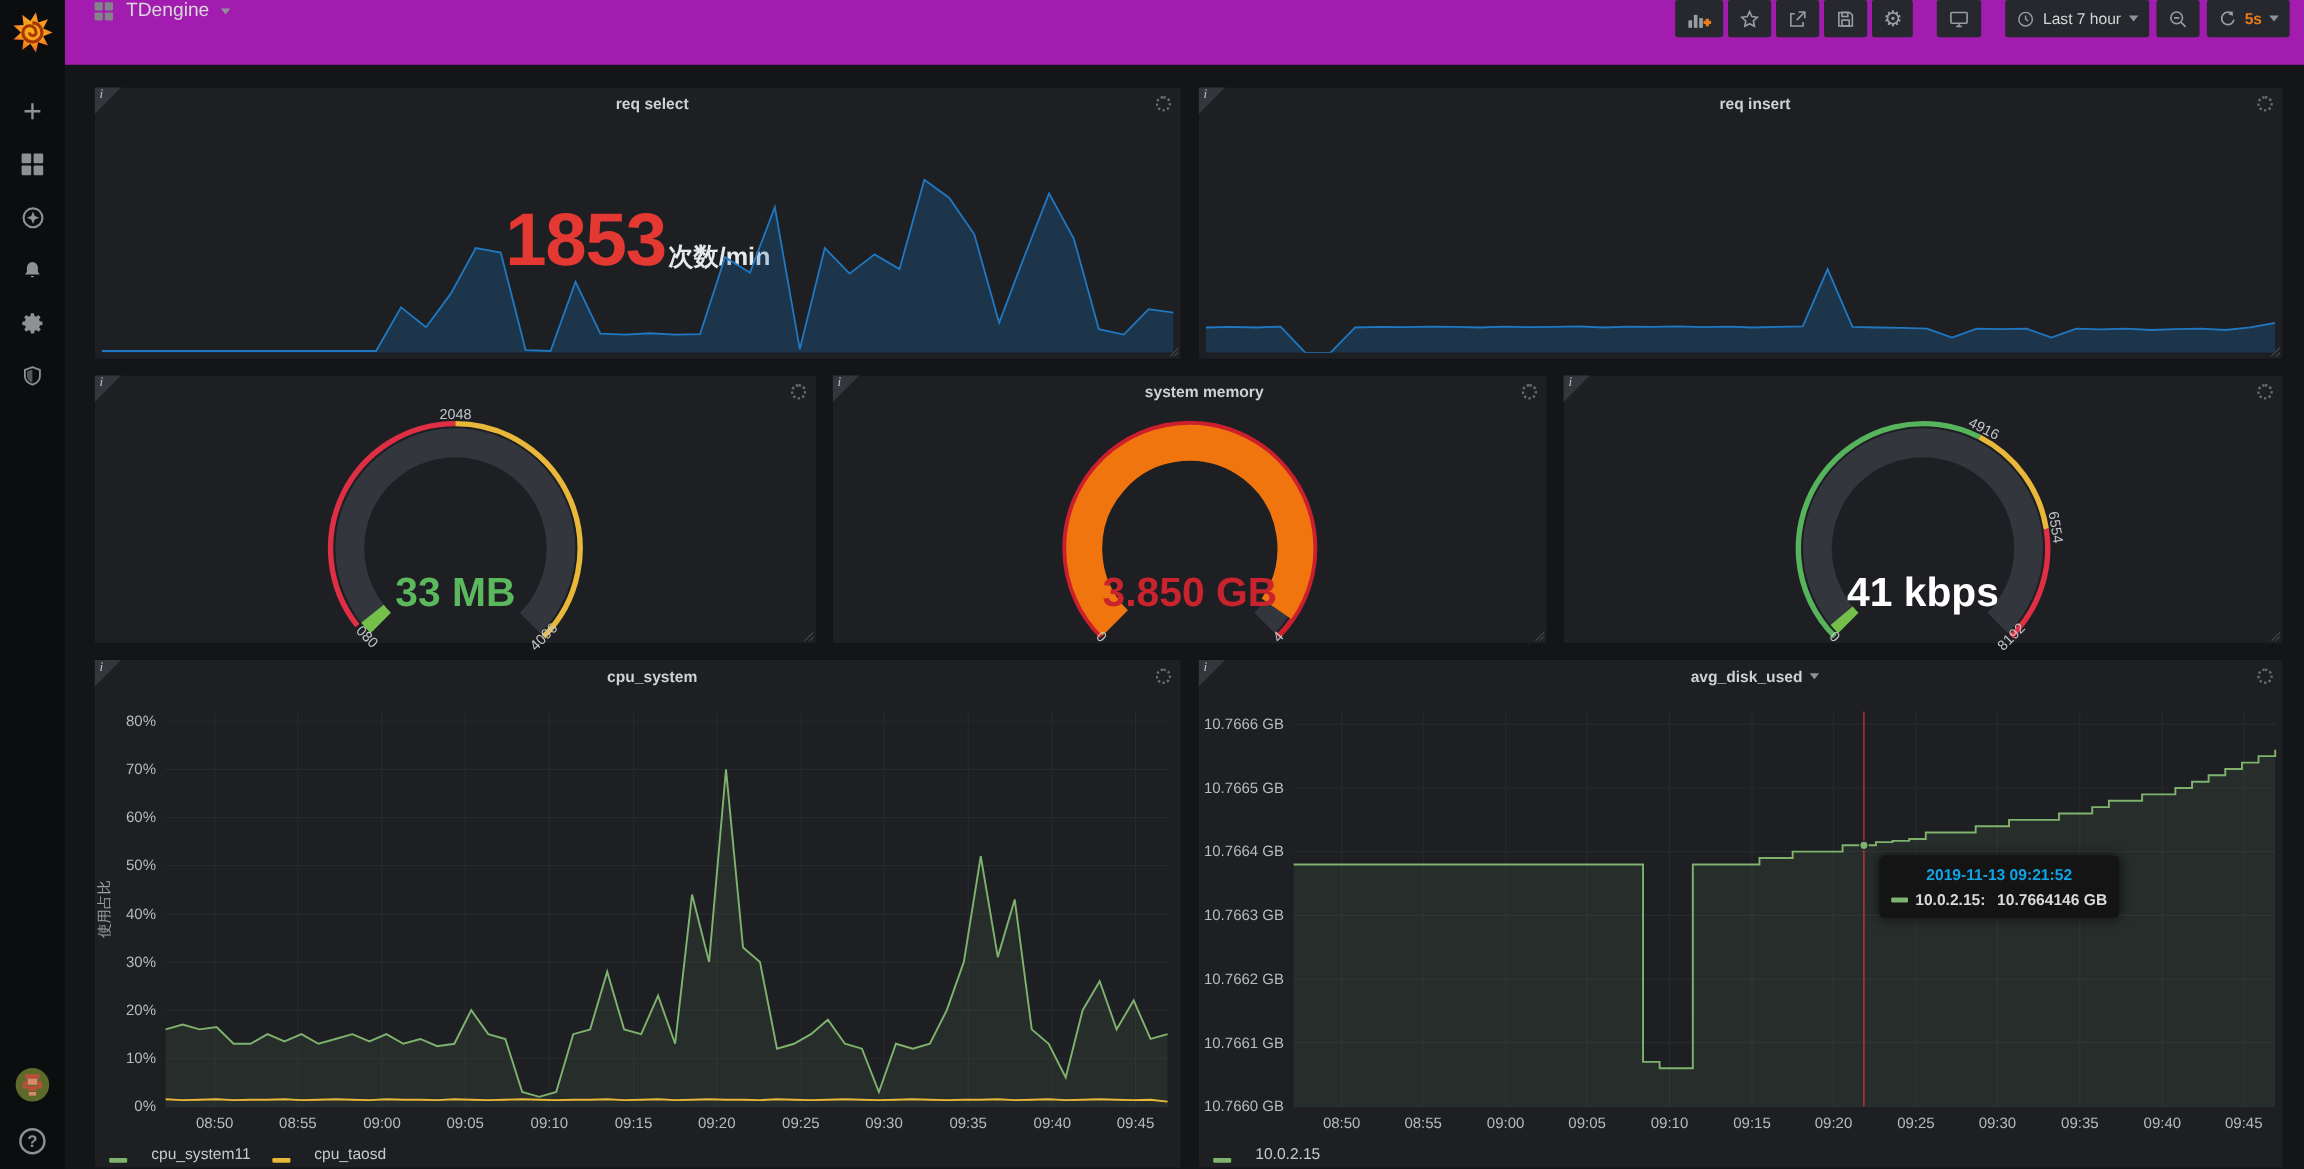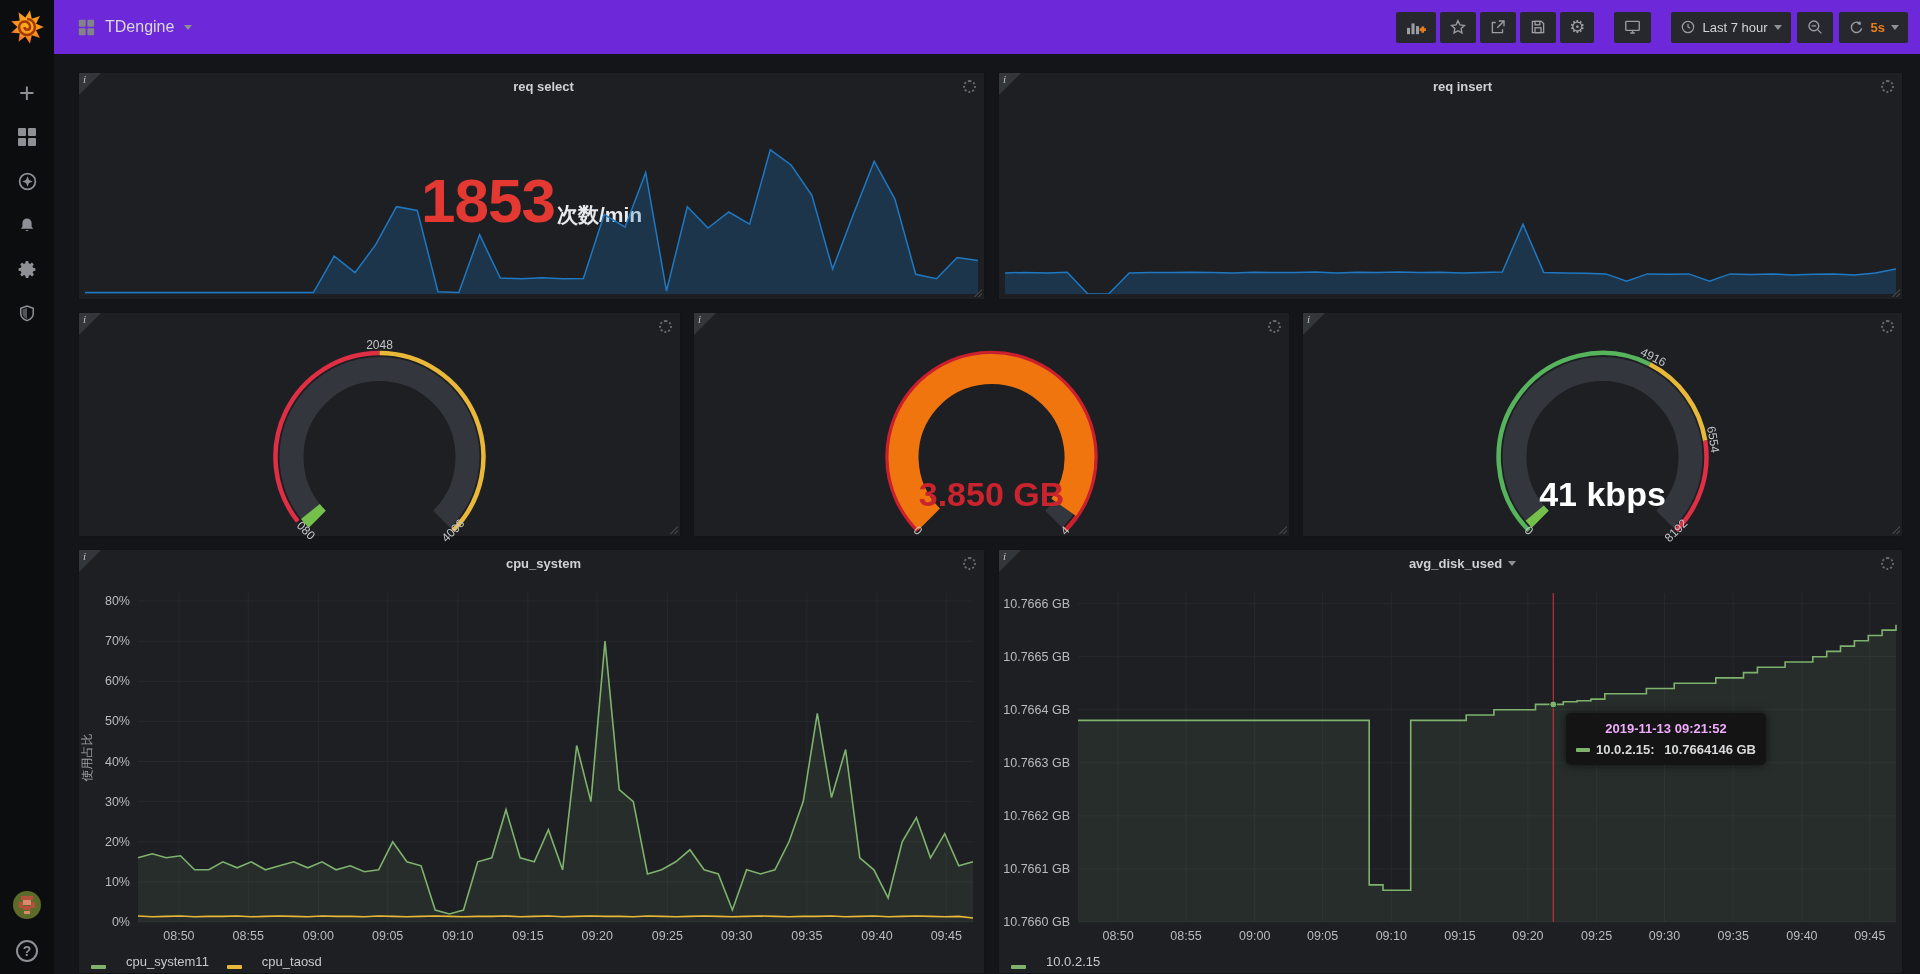--- a/index.html
+++ b/index.html
@@ -9,22 +9,22 @@
   
   .sidebar { position:absolute; left:0; top:0; width:54px; height:974px; background:#0c0d0f; z-index:30; }
   .logo { width:54px; height:54px; display:flex; align-items:center; justify-content:center; cursor:pointer; }
   .side-icons { position:absolute; top:78px; left:0; width:54px; display:flex; flex-direction:column; align-items:center; gap:14px; }
   .side-btn { width:40px; height:30px; display:flex; align-items:center; justify-content:center; color:#8d9095; cursor:pointer; }
   .side-btn svg { display:block; }
   .side-bottom { position:absolute; bottom:12px; left:0; width:54px; display:flex; flex-direction:column; align-items:center; gap:16px; }
   .plus-glyph { font-size:27px; font-weight:400; color:#8d9095; line-height:26px; }
 
   
-  .navbar { position:absolute; left:54px; top:0; right:0; height:54px; background:#6d28d9;
-    display:flex; align-items:center; padding:0 12px 0 24px; z-index:25; }
+  .navbar { position:absolute; left:54px; top:0; right:0; height:54px; background:#a21caf;
+    display:flex; align-items:flex-start; padding:0 12px 0 24px; z-index:25; }
   .nav-title-group { display:flex; align-items:center; gap:10px; cursor:pointer; }
   .nav-title { font-size:16px; color:#d8d9da; }
   .caret { width:0; height:0; border-left:4px solid transparent; border-right:4px solid transparent;
     border-top:5px solid #8e9196; display:inline-block; }
   .nav-right { margin-left:auto; display:flex; align-items:center; gap:6px; }
   .nav-btn { height:31px; min-width:34px; background:#26282d; border-radius:2px; display:flex;
     align-items:center; justify-content:center; gap:6px; padding:0 9px; color:#9a9da1; cursor:pointer; font-size:13px; }
   .nav-btn svg { display:block; }
   .nav-btn .gear-glyph { font-size:18px; line-height:18px; }
   .nav-group { display:flex; gap:4px; }
@@ -68,21 +68,21 @@
 
   
   .graph-area { position:absolute; left:0; top:26px; right:0; bottom:0; }
   .legend { position:absolute; left:12px; bottom:4px; display:flex; gap:18px; font-size:13px; color:#c7c9cb; }
   .legend-item { display:flex; align-items:flex-end; gap:20px; cursor:pointer; }
   .legend-item .swatch { display:inline-block; width:15px; height:4px; border-radius:1px; }
 
   
   .graph-tooltip { position:absolute; left:567px; top:163px; width:200px; background:#141414;
     border-radius:5px; padding:8px 10px; font-size:13px; z-index:10; box-shadow:0 0 10px rgba(0,0,0,.6); }
-  .graph-tooltip .tt-time { text-align:center; font-weight:700; color:#f0abfc; margin-bottom:6px; }
+  .graph-tooltip .tt-time { text-align:center; font-weight:700; color:#0ea5e9; margin-bottom:6px; }
   .tt-row { display:flex; align-items:center; gap:6px; font-weight:700; }
   .tt-dash { width:14px; height:4px; background:#7eb26d; border-radius:1px; }
   .tt-val { margin-left:auto; }
 
   .help-circle { width:22px; height:22px; border:2px solid #8d9095; border-radius:50%; color:#8d9095;
     display:flex; align-items:center; justify-content:center; font-size:14px; font-weight:700; cursor:pointer; }
 </style>
 </head>
 <body>
 
@@ -273,26 +273,30 @@
     <div class="spinner"></div>
     <div class="gauge-box"><svg width="601" height="197">
           <path d="M238.3,180.2 A88,88 0 1 1 362.7,180.2" fill="none" stroke="#33363c" stroke-width="24"></path>
           <path d="M218.8,182.4 A104,104 0 0 1 300.5,14.0" fill="none" stroke="#e02f44" stroke-width="4.5"></path>
           <path d="M300.5,14.0 A104,104 0 0 1 374.0,191.5" fill="none" stroke="#eab839" stroke-width="4.5"></path>
           <path d="M238.3,180.2 A88,88 0 0 1 231.4,172.5" fill="none" stroke="#74c04a" stroke-width="24"></path>
           <text x="0" y="0" fill="#c3c5c8" font-size="12" text-anchor="middle" transform="translate(224.1,194.4) rotate(45)">080</text>
           <text x="0" y="0" fill="#c3c5c8" font-size="12" text-anchor="middle" transform="translate(300.5,10.0) rotate(0)">2048</text>
           <text x="0" y="0" fill="#c3c5c8" font-size="12" text-anchor="middle" transform="translate(376.9,194.4) rotate(-45)">4096</text>
         </svg></div>
+    <div class="gauge-value" style="color: rgb(92, 184, 92);">33 MB</div>
     <div class="resize-grip"></div>
   </section>
 
   <section class="panel p-sysmem">
     <div class="corner-info">
         <i>i</i>
+      </div>
+    <div class="panel-header">
+        <span class="panel-title">system memory</span>
       </div>
     <div class="spinner"></div>
     <div class="gauge-box"><svg width="595" height="197">
           <path d="M235.3,180.2 A88,88 0 1 1 359.7,180.2" fill="none" stroke="#33363c" stroke-width="24"></path>
           <path d="M224.0,191.5 A104,104 0 1 1 371.0,191.5" fill="none" stroke="#cc1f2d" stroke-width="4.5"></path>
           <path d="M235.3,180.2 A88,88 0 1 1 369.7,168.3" fill="none" stroke="#f0750f" stroke-width="30"></path>
           <text x="0" y="0" fill="#c3c5c8" font-size="12" text-anchor="middle" transform="translate(221.1,194.4) rotate(45)">0</text>
           <text x="0" y="0" fill="#c3c5c8" font-size="12" text-anchor="middle" transform="translate(373.9,194.4) rotate(-45)">4</text>
         </svg></div>
     <div class="gauge-value" style="color: rgb(201, 36, 46);">3.850 GB</div>

